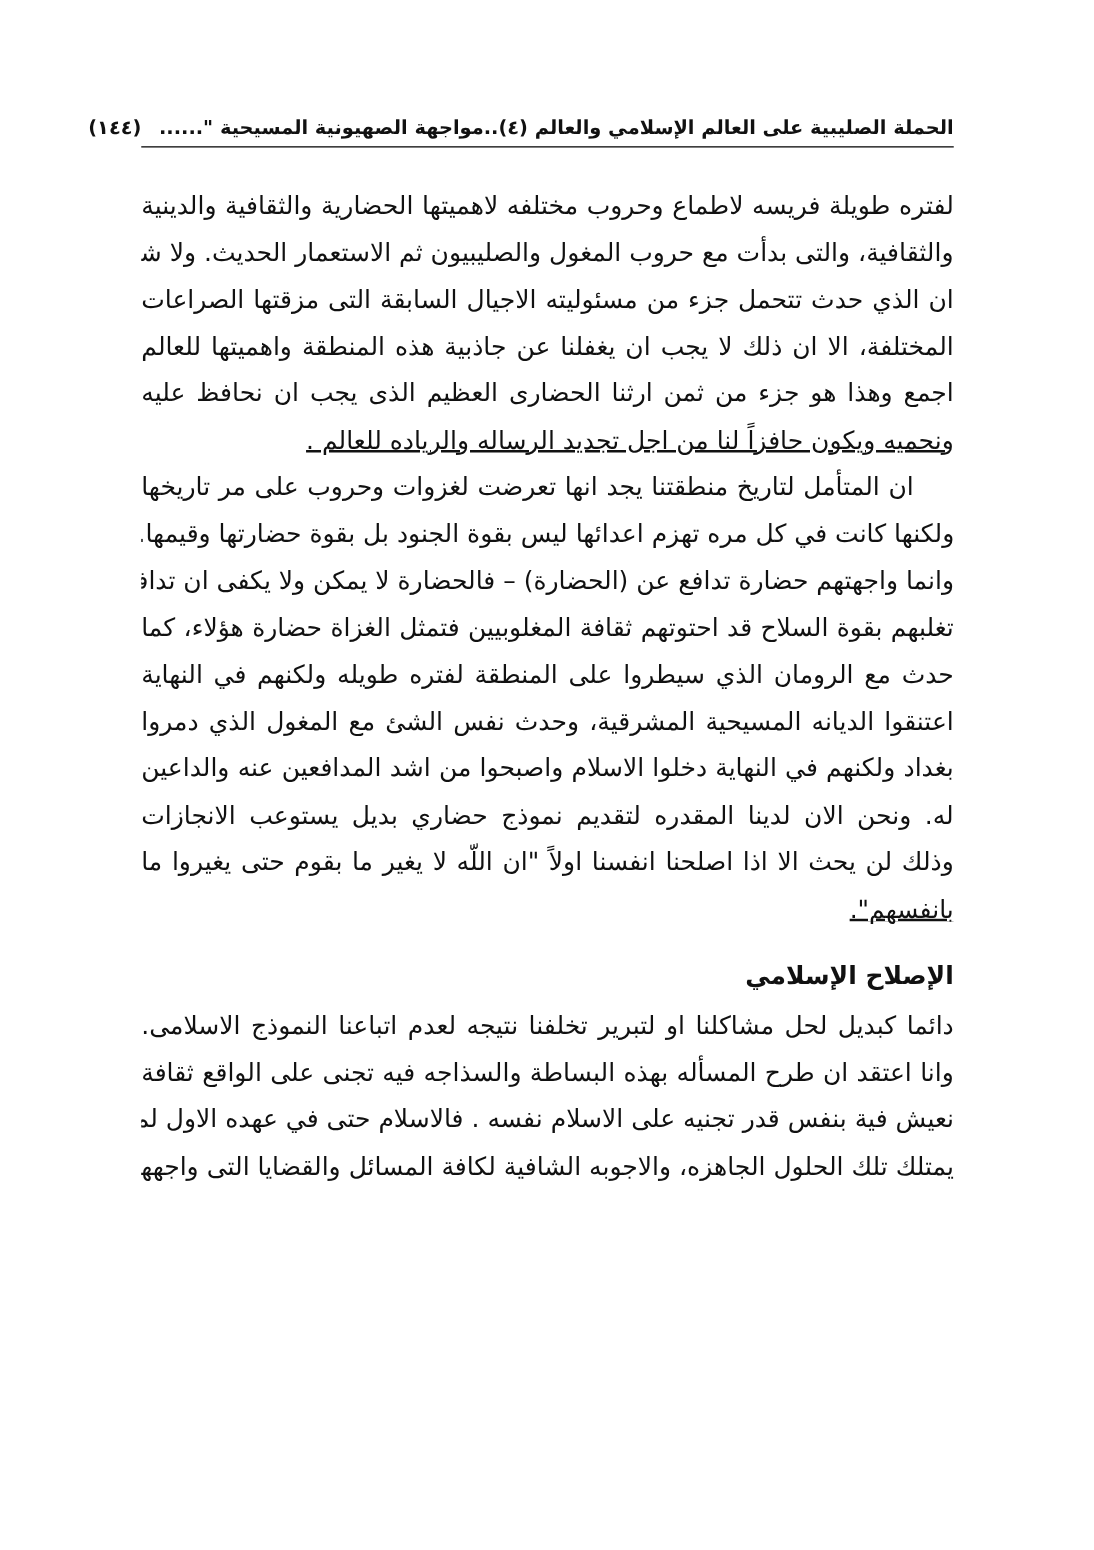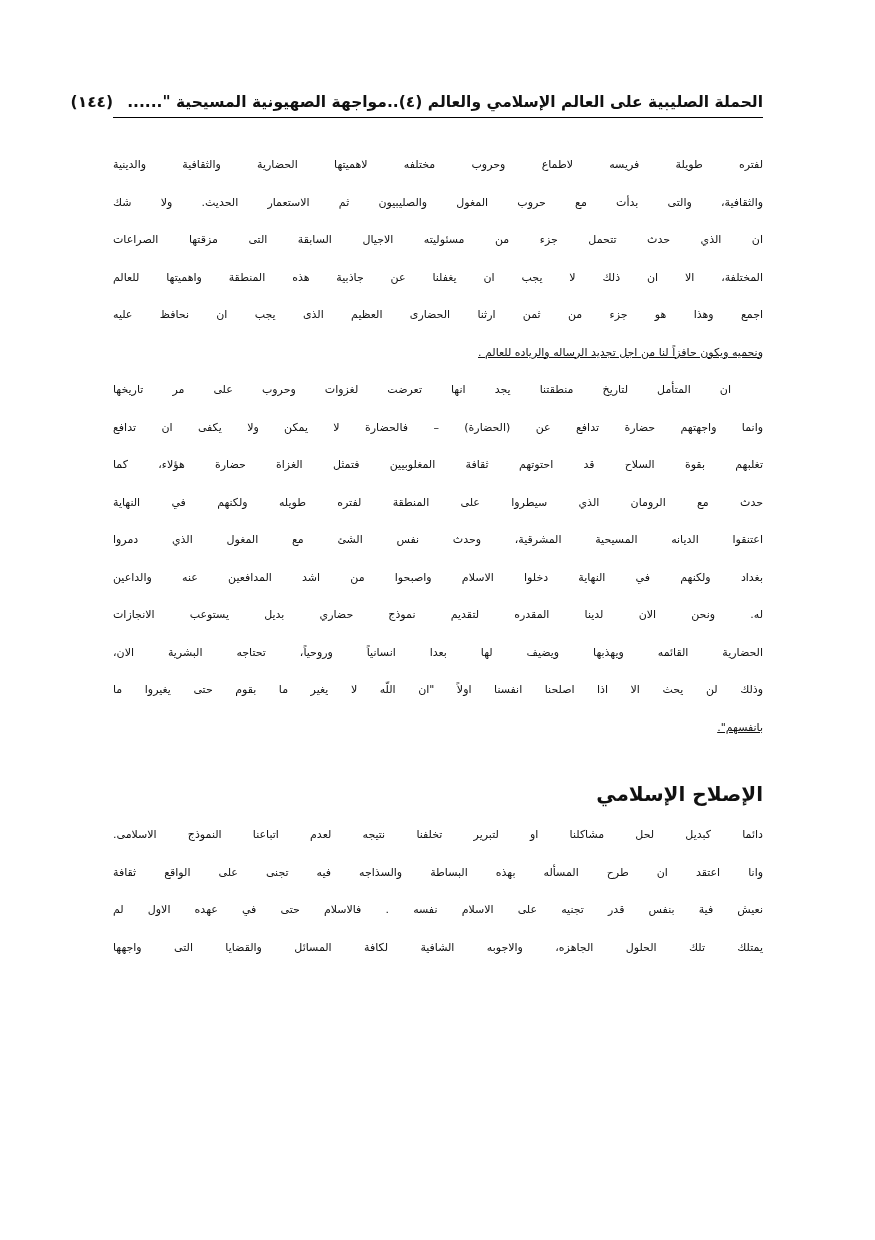--- a/index.html
+++ b/index.html
@@ -46,39 +46,39 @@
     }
     .body-text {
       position: absolute;
       top: 146px;
       left: 0;
       right: 0;
     }
     .line {
       height: 37.5px;
       line-height: 37.5px;
-      font-size: 11px;
+      font-size: 20px;
       white-space: nowrap;
       text-align: justify;
       text-align-last: justify;
       overflow: hidden;
     }
     .line.last {
       text-align-last: right;
       text-decoration: underline;
     }
     .line.indent {
       padding-right: 32px;
     }
     .section-heading {
       font-weight: bold;
       font-size: 20px;
       height: 36px;
       line-height: 36px;
-      margin-top: 30px;
+      margin-top: 16px;
       margin-bottom: 4px;
     }
   </style>
 </head>
 <body>
 
 <div class="page">
 
   <div class="running-header">
     <span class="title">الحملة الصليبية على العالم الإسلامي والعالم (٤)..مواجهة الصهيونية المسيحية "......</span>
@@ -91,27 +91,27 @@
       <div class="line">لفتره طويلة فريسه لاطماع وحروب مختلفه لاهميتها الحضارية والثقافية والدينية</div>
       <div class="line">والثقافية، والتى بدأت مع حروب المغول والصليبيون ثم الاستعمار الحديث. ولا شك</div>
       <div class="line">ان الذي حدث تتحمل جزء من مسئوليته الاجيال السابقة التى مزقتها الصراعات</div>
       <div class="line">المختلفة، الا ان ذلك لا يجب ان يغفلنا عن جاذبية هذه المنطقة واهميتها للعالم</div>
       <div class="line">اجمع وهذا هو جزء من ثمن ارثنا الحضارى العظيم الذى يجب ان نحافظ عليه</div>
       <div class="line last">ونحميه ويكون حافزاً لنا من اجل تجديد الرساله والرياده للعالم .</div>
     </div>
 
     <div class="paragraph">
       <div class="line indent">ان المتأمل لتاريخ منطقتنا يجد انها تعرضت لغزوات وحروب على مر تاريخها</div>
+      <div class="line">ولكنها كانت في كل مره تهزم اعدائها ليس بقوة الجنود بل بقوة حضارتها وقيمها.</div>
       <div class="line">وانما واجهتهم حضارة تدافع عن (الحضارة) – فالحضارة لا يمكن ولا يكفى ان تدافع</div>
       <div class="line">تغلبهم بقوة السلاح قد احتوتهم ثقافة المغلوبيين فتمثل الغزاة حضارة هؤلاء، كما</div>
       <div class="line">حدث مع الرومان الذي سيطروا على المنطقة لفتره طويله ولكنهم في النهاية</div>
       <div class="line">اعتنقوا الديانه المسيحية المشرقية، وحدث نفس الشئ مع المغول الذي دمروا</div>
       <div class="line">بغداد ولكنهم في النهاية دخلوا الاسلام واصبحوا من اشد المدافعين عنه والداعين</div>
       <div class="line">له. ونحن الان لدينا المقدره لتقديم نموذج حضاري بديل يستوعب الانجازات</div>
-      <div class="line">الحضارية القائمه ويهذبها ويضيف لها بعدا انسانياً وروحياً، تحتاجه البشرية الان،</div>
       <div class="line">وذلك لن يحث الا اذا اصلحنا انفسنا اولاً "ان اللّه لا يغير ما بقوم حتى يغيروا ما</div>
       <div class="line last">بانفسهم".</div>
     </div>
 
     <div class="section-heading">الإصلاح الإسلامي</div>
 
     <div class="paragraph">
       <div class="line">دائما كبديل لحل مشاكلنا او لتبرير تخلفنا نتيجه لعدم اتباعنا النموذج الاسلامى.</div>
       <div class="line">وانا اعتقد ان طرح المسأله بهذه البساطة والسذاجه فيه تجنى على الواقع ثقافة</div>
       <div class="line">نعيش فية بنفس قدر تجنيه على الاسلام نفسه . فالاسلام حتى في عهده  الاول لم</div>

